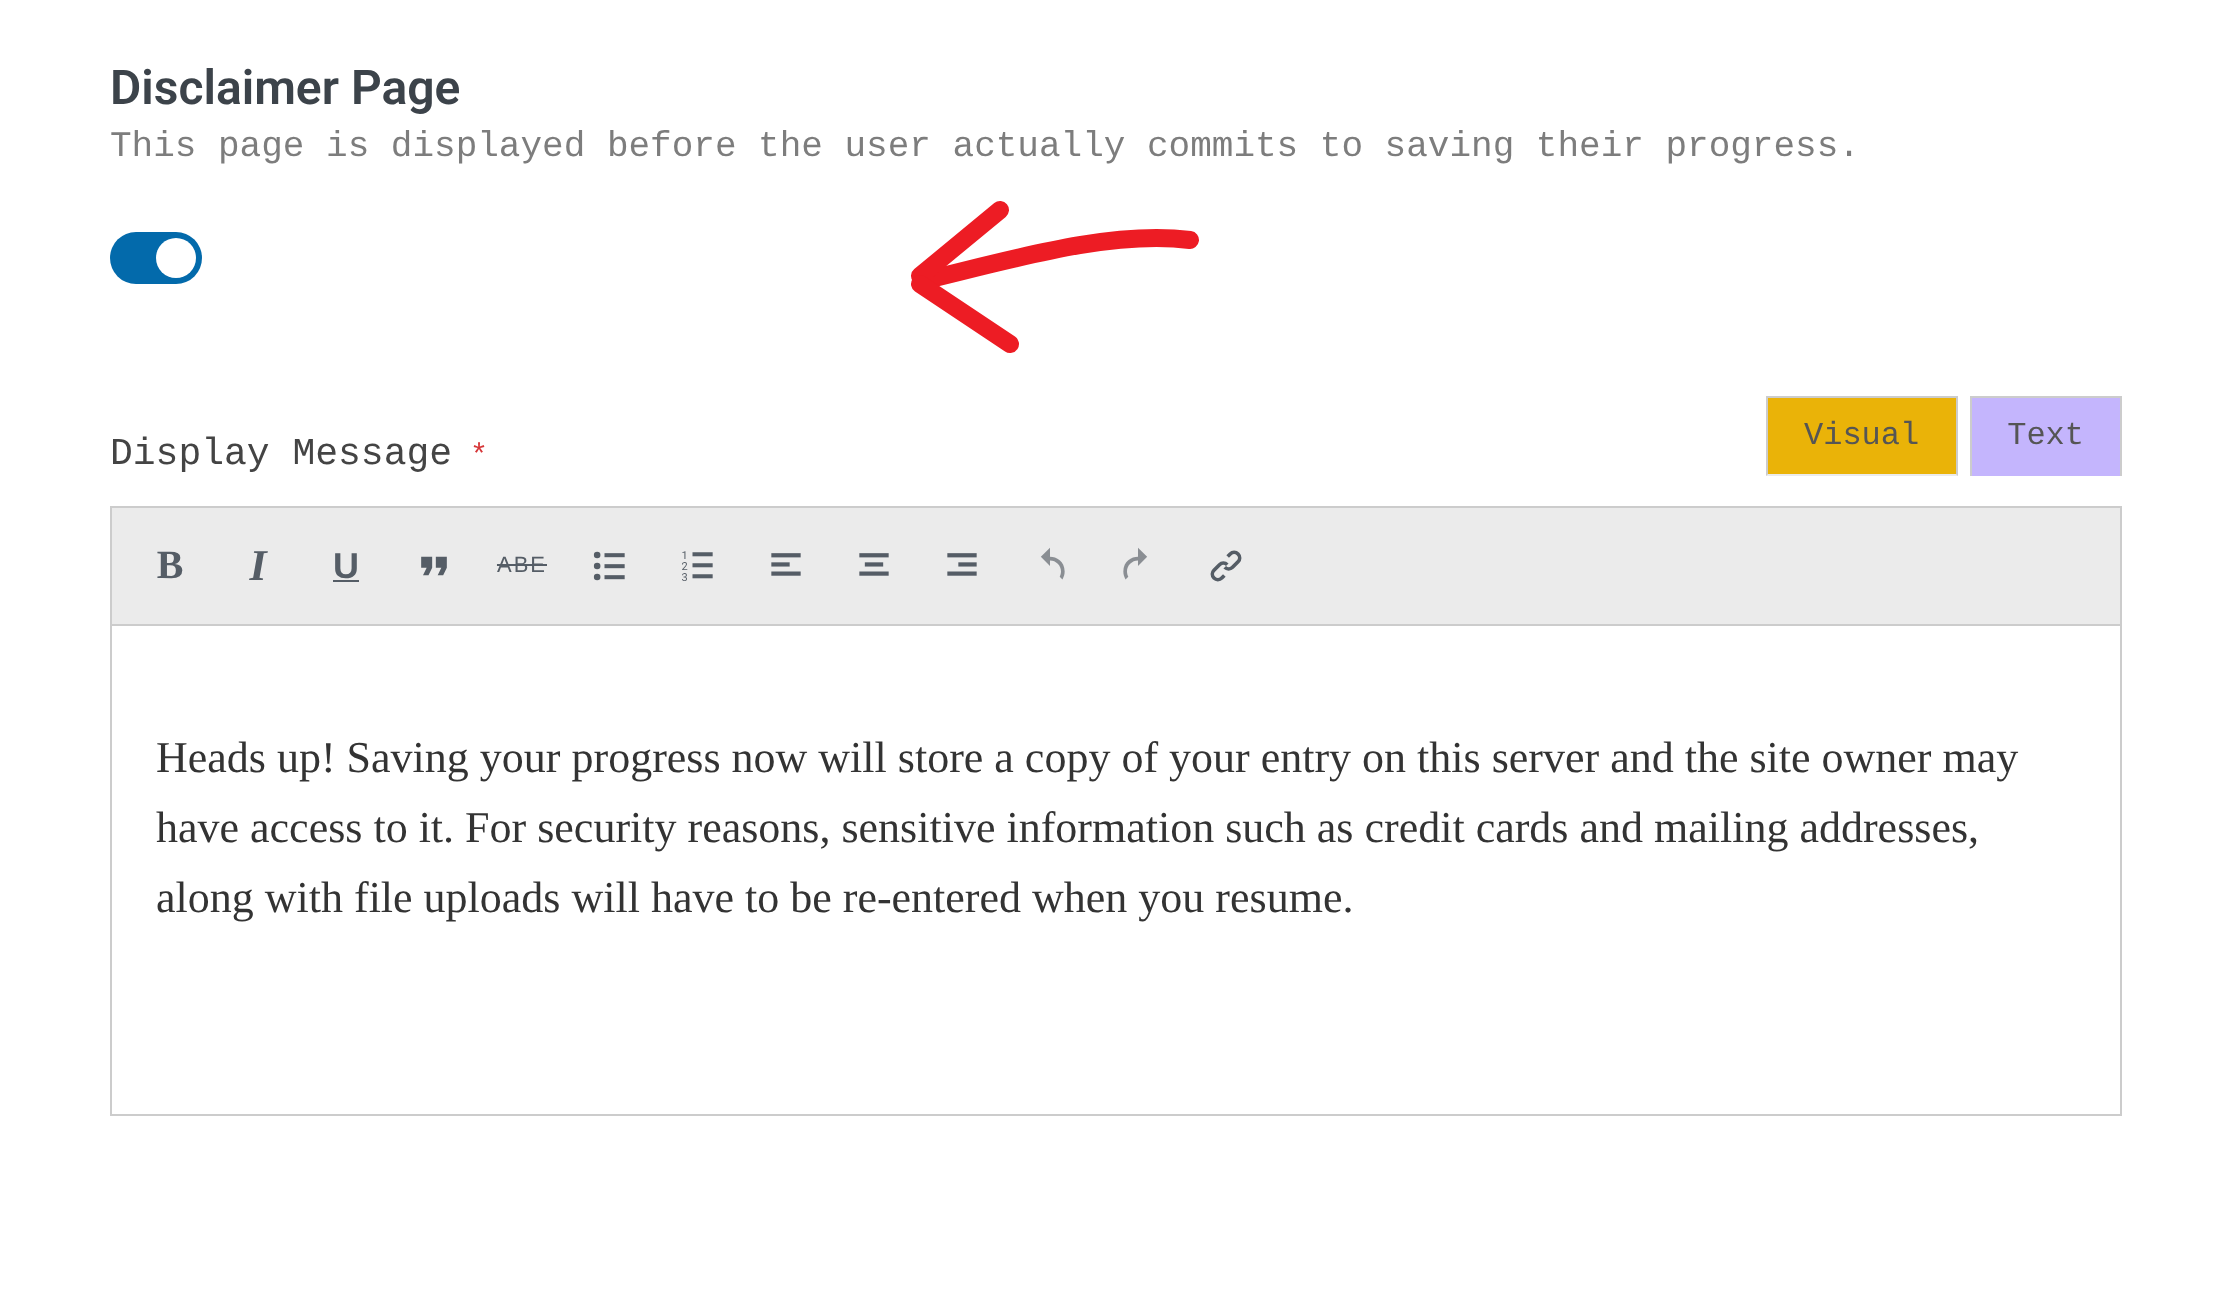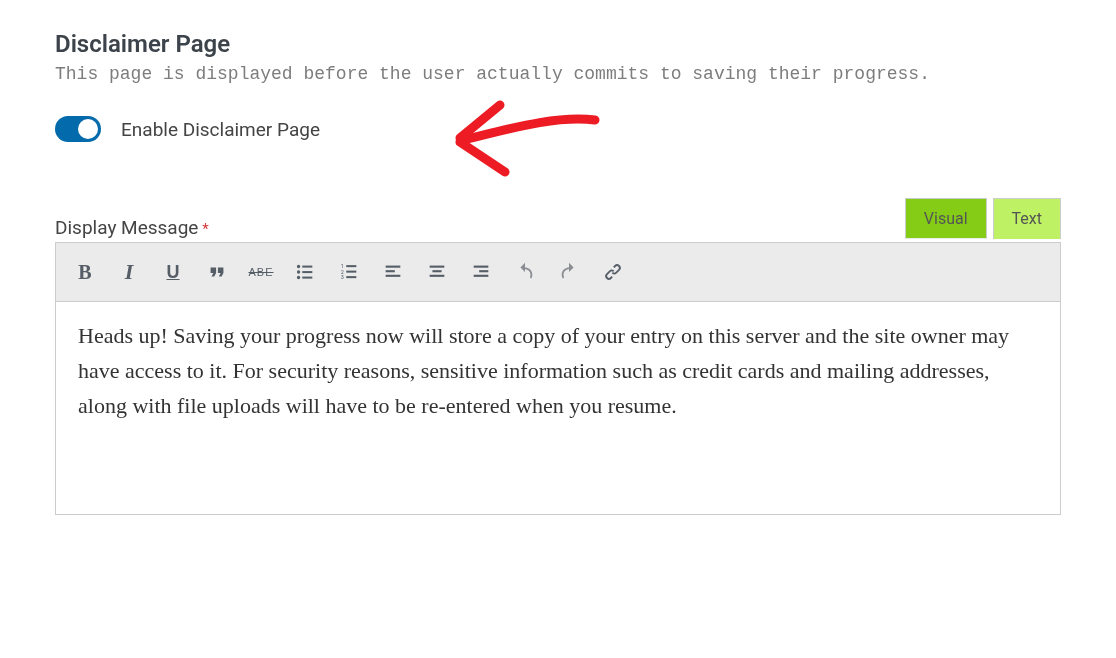--- a/index.html
+++ b/index.html
@@ -55,39 +55,40 @@
   .arrow-annotation {
     position: absolute;
     left: 390px;
     top: -26px;
     pointer-events: none;
   }
   .field-label-row {
     display: flex;
     justify-content: space-between;
     align-items: flex-end;
-    margin-bottom: 4px;
+    margin-bottom: 16px;
+    font-family: Liberation Mono, monospace;
   }
   .field-label {
     font-size: 19px;
     color: #444;
   }
   .req-star { color: #d63638; }
   .editor-tabs { display: flex; gap: 6px; }
   .editor-tab {
     border: 1px solid #ccc;
     border-bottom: none;
-    background: #bef264;
+    background: #c4b5fd;
     padding: 10px 18px;
     font-size: 16px;
     color: #555;
     cursor: pointer;
   }
   .editor-tab.active {
-    background: #84cc16;
+    background: #eab308;
     border-bottom: 1px solid #ebebeb;
     position: relative;
     z-index: 2;
   }
   .editor-wrap {
     border: 1px solid #ccc;
     margin-top: -1px;
   }
   .editor-toolbar {
     background: #ebebeb;
@@ -106,39 +107,38 @@
     color: #555d66;
     cursor: pointer;
     border-radius: 2px;
   }
   .tb-btn svg { width: 22px; height: 22px; fill: #555d66; }
   .tb-btn.bold { font-weight: 700; font-size: 20px; font-family: Georgia, serif; }
   .tb-btn.italic { font-style: italic; font-weight: 700; font-size: 22px; font-family: Georgia, serif; }
   .tb-btn.under { font-weight: 700; font-size: 18px; text-decoration: underline; font-family: Arial, sans-serif; }
   .tb-btn.strike { font-size: 11px; text-decoration: line-through; font-family: Arial, sans-serif; letter-spacing: 1px; }
   .editor-content {
-    padding: 16px 22px 90px 22px;
+    padding: 48px 22px 90px 22px;
     font-family: Georgia, "Times New Roman", serif;
     font-size: 22px;
     line-height: 1.6;
     color: #333;
     min-height: 200px;
   }
 </style>
 </head>
 <body>
 
 <h2 class="page-heading">Disclaimer Page</h2>
 <p class="page-subtext">This page is displayed before the user actually commits to saving their progress.</p>
 
 <div class="toggle-row">
   <div class="toggle">
     <div class="toggle-knob"></div>
   </div>
-  <span class="toggle-label">Enable Disclaimer Page</span>
 
   <svg class="arrow-annotation" width="170" height="100" viewBox="0 0 170 100">
     <g fill="none" stroke-linecap="round" stroke-linejoin="round" stroke-width="9" stroke="#ed1c24">
       <path d="M 150 30 C 110 25, 60 40, 18 50"></path>
       <path d="M 55 15 L 15 48"></path>
       <path d="M 60 82 L 15 52"></path>
     </g>
   </svg>
 </div>
 

